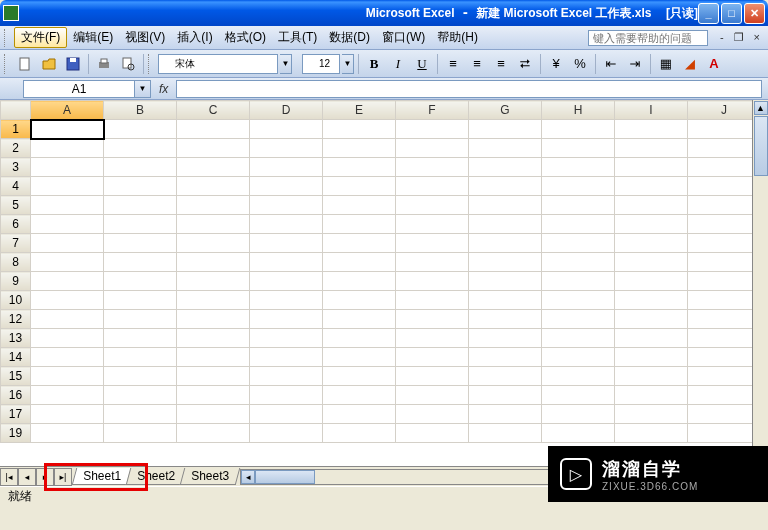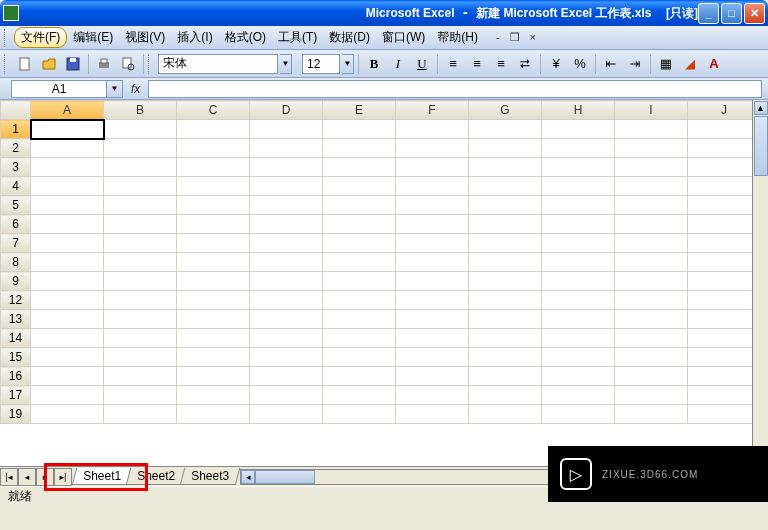--- a/index.html
+++ b/index.html
@@ -10,39 +10,39 @@
 .titlebar .icon { width: 16px; height: 16px; background: #2a7a2a; margin-right: 4px; border: 1px solid #fff; }
 .titlebar .title { color: #fff; font-size: 12px; font-weight: bold; flex: 1; font-family: "SimSun", monospace; text-align: right; }
 .winbtns { display: flex; gap: 2px; }
 .winbtn { width: 21px; height: 21px; border: 1px solid #fff; border-radius: 3px; display: flex; align-items: center; justify-content: center; font-size: 11px; font-weight: bold; cursor: pointer; }
 .winbtn.min, .winbtn.max { background: linear-gradient(to bottom, #7eb5f0, #3a7ad0); color: #fff; }
 .winbtn.close { background: linear-gradient(to bottom, #f09070, #d04020); color: #fff; }
 
 
 .menubar { height: 24px; background: linear-gradient(to bottom, #e8eef8, #c5d5ed); display: flex; align-items: center; padding: 0 4px; border-bottom: 1px solid #8ba4cc; }
 .menubar .handle { width: 6px; height: 18px; border-left: 1px dotted #888; margin-right: 4px; }
-.menubar .file-active { background: linear-gradient(to bottom, #fff, #ffe8a0); border: 1px solid #b89000; border-radius: 9px; padding: 1px 6px; font-size: 12px; cursor: pointer; }
+.menubar .file-active { background: linear-gradient(to bottom, #fff, #ffe8a0); border: 1px solid #b89000; border-radius: 2px; padding: 1px 6px; font-size: 12px; cursor: pointer; }
 .menuitem { padding: 2px 6px; font-size: 12px; cursor: pointer; }
 .menubar .help-input { margin-left: auto; width: 120px; font-size: 11px; color: #999; padding: 1px 4px; border: 1px solid #7a9ac0; }
 .docctrl { margin-left: 8px; display: flex; gap: 2px; font-size: 11px; }
 .docctrl span { cursor: pointer; padding: 0 4px; color: #333; }
 
 
 .toolbar { height: 28px; background: linear-gradient(to bottom, #e4ecf7, #c4d4ea); display: flex; align-items: center; padding: 0 4px; border-bottom: 1px solid #8ba4cc; gap: 2px; }
 .toolbar .handle { width: 6px; height: 20px; border-left: 1px dotted #888; margin-right: 2px; }
 .tbtn { width: 22px; height: 22px; border: 1px solid transparent; border-radius: 2px; display: flex; align-items: center; justify-content: center; cursor: pointer; font-size: 13px; }
 .sep { width: 1px; height: 20px; background: #a0b0c8; margin: 0 2px; }
-.fontbox { height: 20px; border: 1px solid #7a9ac0; background: #fff; font-size: 12px; padding: 0 4px; display: flex; align-items: center; }
+.fontbox { height: 20px; border: 1px solid #7a9ac0; background: #fff; font-size: 10px; padding: 0 16px; display: flex; align-items: center; }
 .fontbox.font { width: 120px; }
 .fontbox.size { width: 38px; }
 .dd { width: 12px; height: 20px; background: linear-gradient(to bottom,#e4ecf7,#c4d4ea); border: 1px solid #7a9ac0; border-left: none; display: flex; align-items: center; justify-content: center; font-size: 8px; cursor: pointer; }
 
 
 .fbar { height: 22px; background: linear-gradient(to bottom, #e4ecf7, #c4d4ea); display: flex; align-items: center; border-bottom: 1px solid #8ba4cc; }
-.namebox { width: 96px; height: 18px; background: #fff; border: 1px solid #7a9ac0; margin-left: 11px; font-size: 12px; text-align: center; display: flex; align-items: center; justify-content: center; }
+.namebox { width: 112px; height: 18px; background: #fff; border: 1px solid #7a9ac0; margin-left: 23px; font-size: 12px; text-align: center; display: flex; align-items: center; justify-content: center; }
 .namebox-dd { width: 16px; height: 18px; border: 1px solid #7a9ac0; border-left: none; background: linear-gradient(to bottom,#e4ecf7,#c4d4ea); font-size: 8px; display: flex; align-items: center; justify-content: center; cursor: pointer; }
 .fx { font-style: italic; font-size: 12px; margin: 0 8px; color: #333; cursor: pointer; }
 .formula-input { flex: 1; height: 18px; background: #fff; border: 1px solid #7a9ac0; margin-right: 6px; }
 
 
 .grid-wrap { position: relative; background: #fff; height: 366px; overflow: hidden; }
 .grid { border-collapse: collapse; table-layout: fixed; }
 .grid th, .grid td { border: 1px solid #d4d0c8; font-size: 12px; height: 19px; padding: 0; }
 .grid th { background: linear-gradient(to bottom, #f4f4ee, #e2ddcd); font-weight: normal; text-align: center; color: #333; }
 .grid th.corner { width: 30px; }
@@ -104,20 +104,21 @@
   <div class="handle"></div>
   <div class="file-active">文件(F)</div>
   <div class="menuitem">编辑(E)</div>
   <div class="menuitem">视图(V)</div>
   <div class="menuitem">插入(I)</div>
   <div class="menuitem">格式(O)</div>
   <div class="menuitem">工具(T)</div>
   <div class="menuitem">数据(D)</div>
   <div class="menuitem">窗口(W)</div>
   <div class="menuitem">帮助(H)</div>
+  <input class="help-input" placeholder="键入需要帮助的问题" style="">
   <div class="docctrl">
     <span>-</span>
     <span>❐</span>
     <span>×</span>
   </div>
 </div>
 
 <div class="toolbar">
   <div class="handle"></div>
   <div class="tbtn">
@@ -311,20 +312,33 @@
           <td class="cell"></td>
           <td class="cell"></td>
           <td class="cell"></td>
           <td class="cell"></td>
           <td class="cell"></td>
           <td class="cell"></td>
           <td class="cell"></td>
           <td class="cell"></td>
         </tr>
         <tr>
+          <td class="rowhdr">10</td>
+          <td class="cell"></td>
+          <td class="cell"></td>
+          <td class="cell"></td>
+          <td class="cell"></td>
+          <td class="cell"></td>
+          <td class="cell"></td>
+          <td class="cell"></td>
+          <td class="cell"></td>
+          <td class="cell"></td>
+          <td class="cell"></td>
+        </tr>
+        <tr>
           <td class="rowhdr">12</td>
           <td class="cell"></td>
           <td class="cell"></td>
           <td class="cell"></td>
           <td class="cell"></td>
           <td class="cell"></td>
           <td class="cell"></td>
           <td class="cell"></td>
           <td class="cell"></td>
           <td class="cell"></td>
@@ -438,15 +452,16 @@
 
 <div class="statusbar">
   <div class="ready">就绪</div>
   <div class="mid"></div>
   <div class="lbl">数字</div>
 </div>
 
 <div class="watermark">
   <div class="play">▷</div>
   <div class="txt">
+    <div class="main">溜溜自学</div>
     <div class="sub">ZIXUE.3D66.COM</div>
   </div>
 </div>
 
 </body></html>

